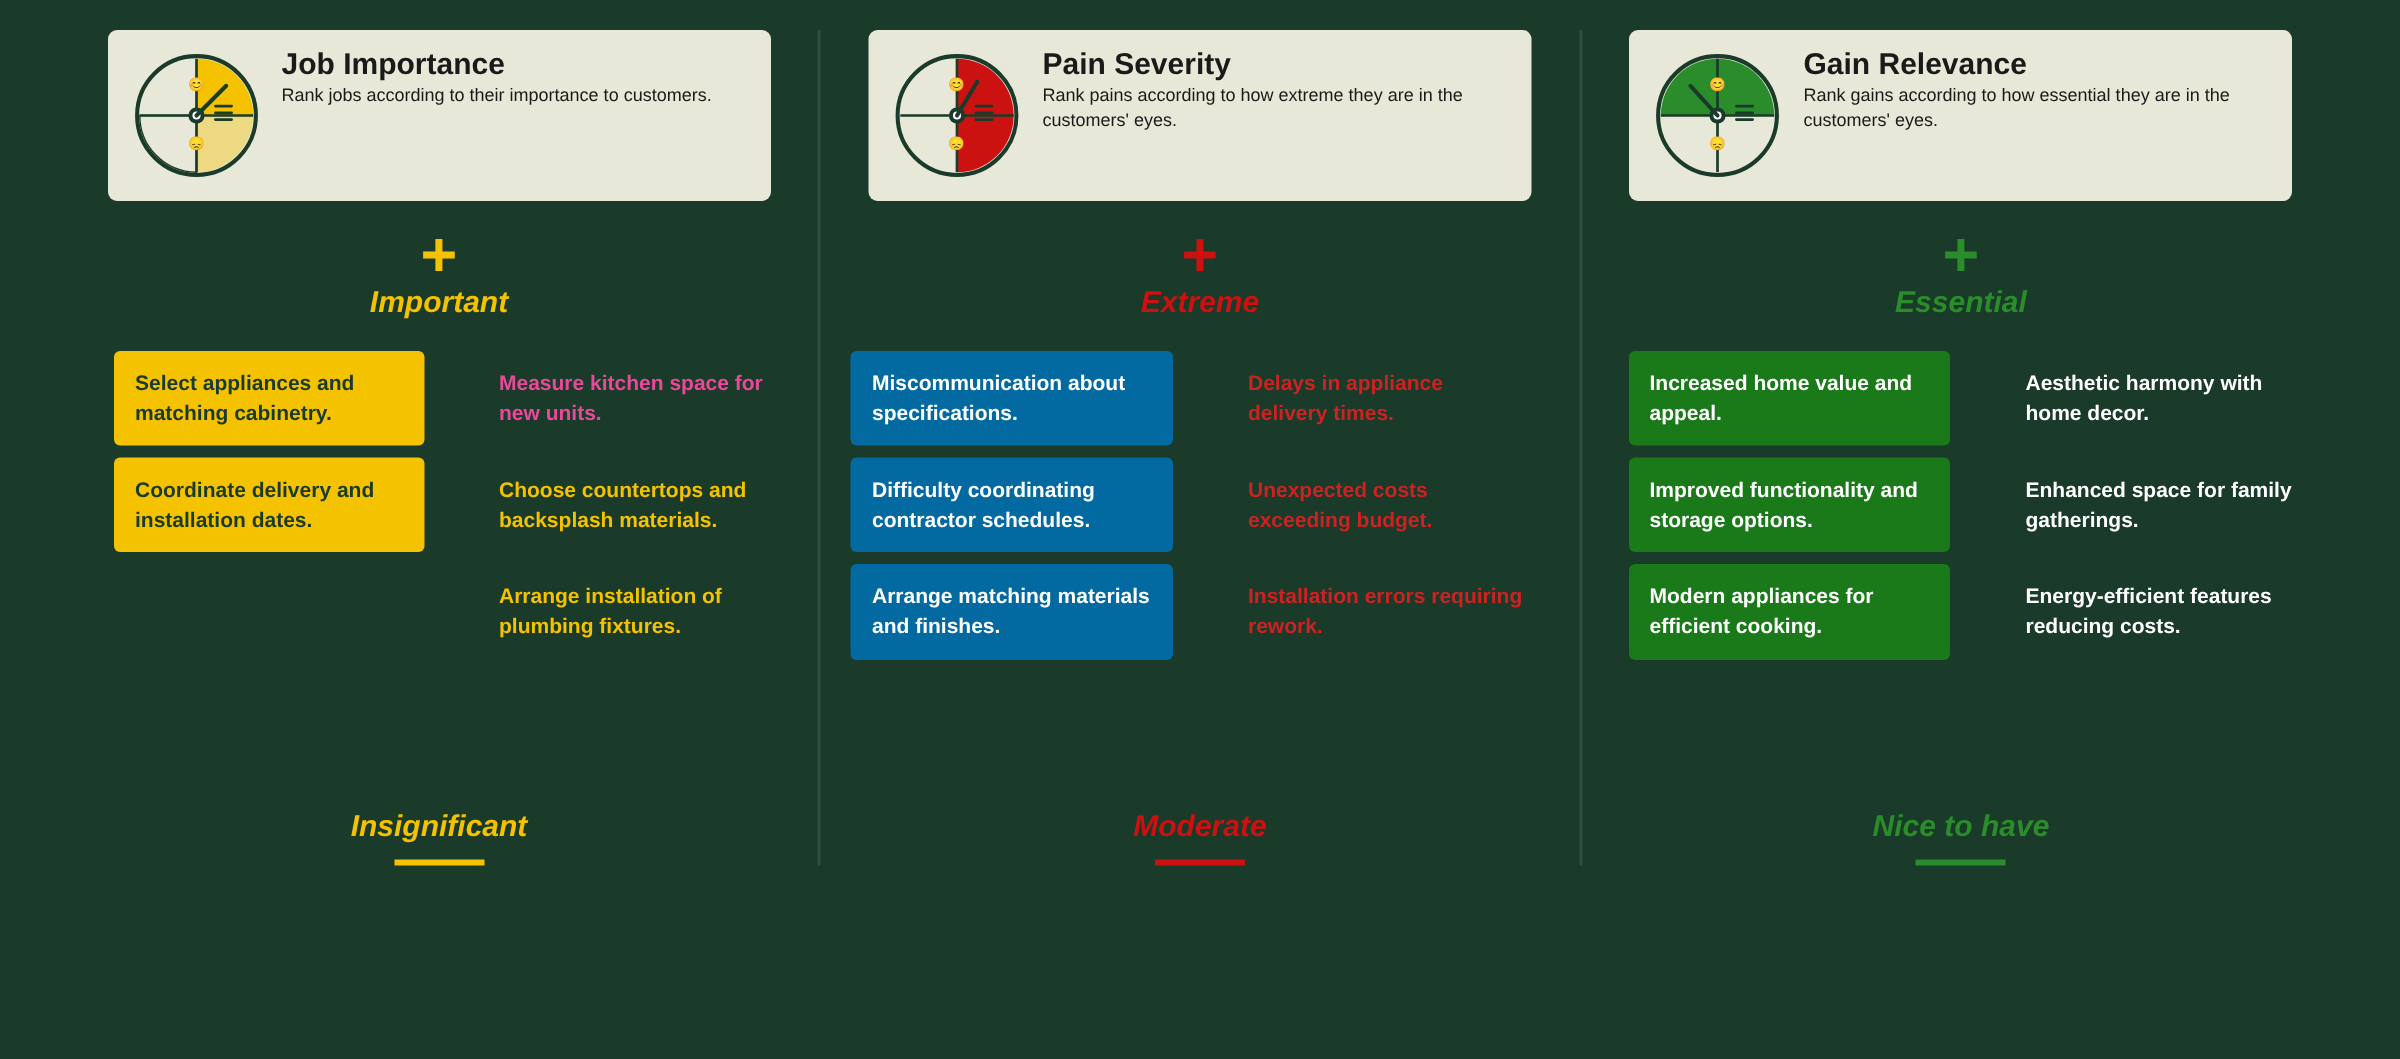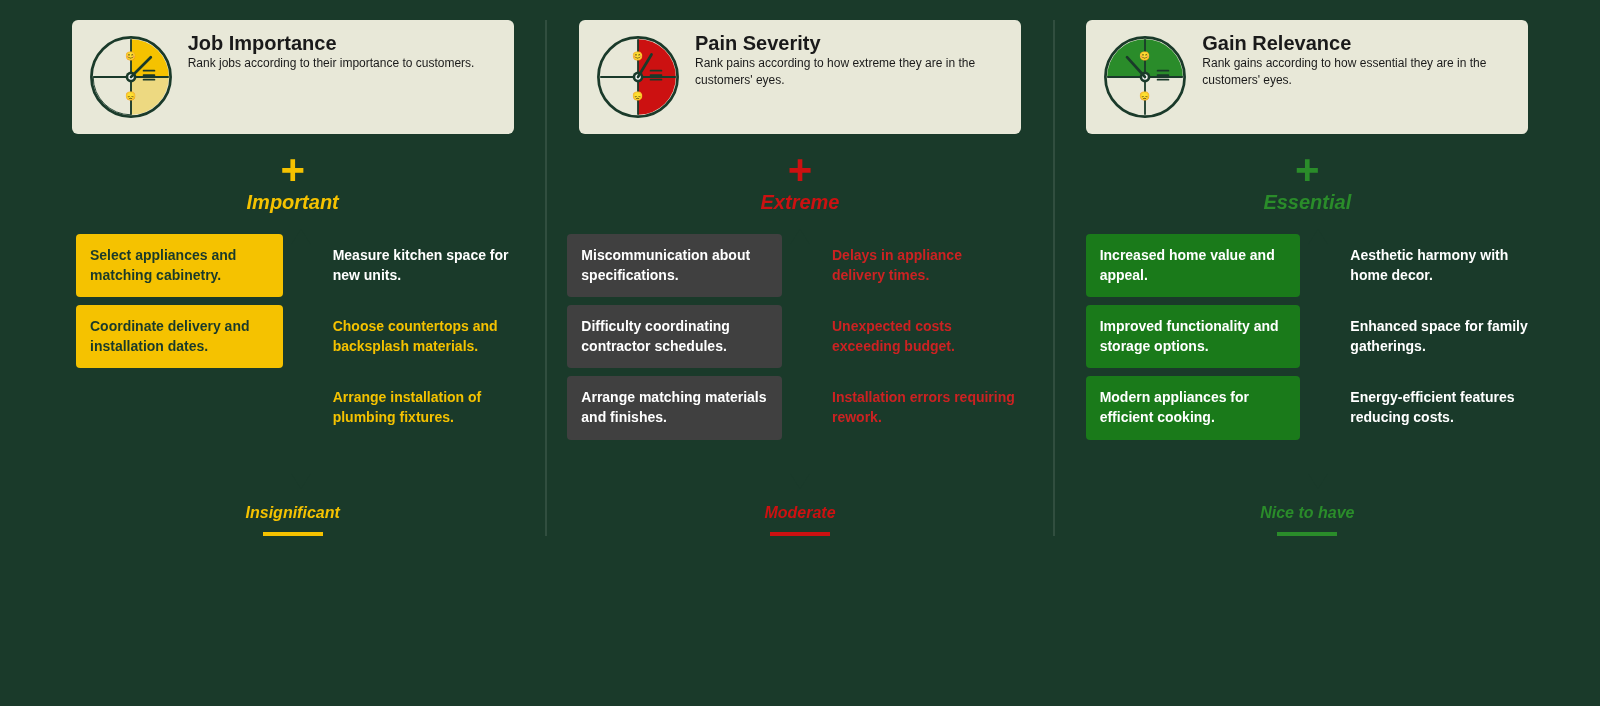--- a/index.html
+++ b/index.html
@@ -58,21 +58,21 @@
       font-weight: 600;
       line-height: 1.4;
     }
 
     .card-yellow {
       background: #f5c200;
       color: #1a3a2a;
     }
 
     .card-red {
-      background: #404040;
+      background: #0369a1;
       color: white;
     }
 
     .card-green-dark {
       background: #1a7a1a;
       color: white;
     }
 
     
     .bottom-label {
@@ -82,24 +82,25 @@
       margin-top: 15px;
     }
 
     .bottom-line {
       width: 60px;
       height: 4px;
       margin-top: 6px;
     }
 
     .bottom-text {
-      font-size: 16px;
+      font-size: 20px;
       font-weight: 900;
       font-style: italic;
       margin-bottom: 4px;
+      margin-top: 36px;
     }
 
     .cards-row {
       display: flex;
       width: 100%;
       align-items: stretch;
       gap: 0;
     }
 
     .side-cards {
@@ -218,21 +219,21 @@
       <div class="side-cards">
         <div class="card card-yellow">Select appliances and matching cabinetry.</div>
         <div class="card card-yellow">Coordinate delivery and installation dates.</div>
       </div>
       <div class="center-arrow">
         <div class="arrow-head-up"></div>
         <div class="arrow-shaft"></div>
         <div class="arrow-head-down"></div>
       </div>
       <div class="side-cards">
-        <div class="card" style="color:#ffffff; font-weight:600; font-size:14px; line-height:1.4; padding:12px 14px;">Measure kitchen space for new units.</div>
+        <div class="card" style="color:#ec4899; font-weight:600; font-size:14px; line-height:1.4; padding:12px 14px;">Measure kitchen space for new units.</div>
         <div class="card" style="color:#f5c200; font-weight:600; font-size:14px; line-height:1.4; padding:12px 14px;">Choose countertops and backsplash materials.</div>
         <div class="card" style="color:#f5c200; font-weight:600; font-size:14px; line-height:1.4; padding:12px 14px;">Arrange installation of plumbing fixtures.</div>
       </div>
     </div>
 
     <div class="bottom-label">
       <span class="bottom-text yellow-accent">Insignificant</span>
       <div class="bottom-line" style="background:#f5c200;"></div>
     </div>
   </div>

